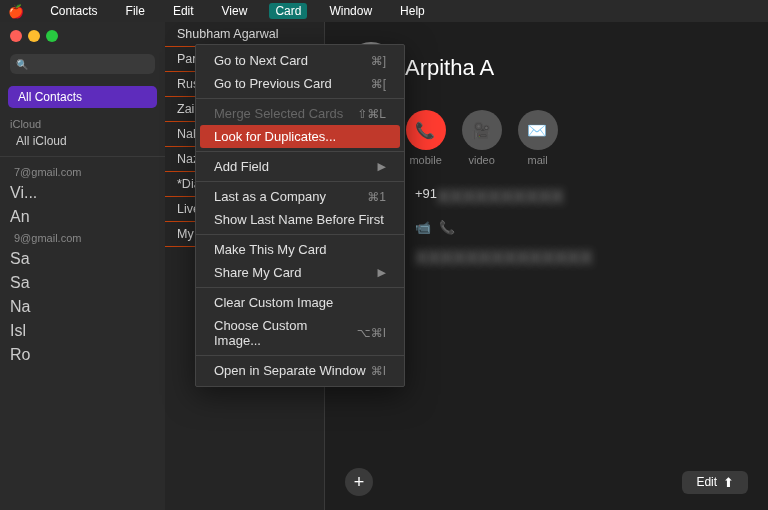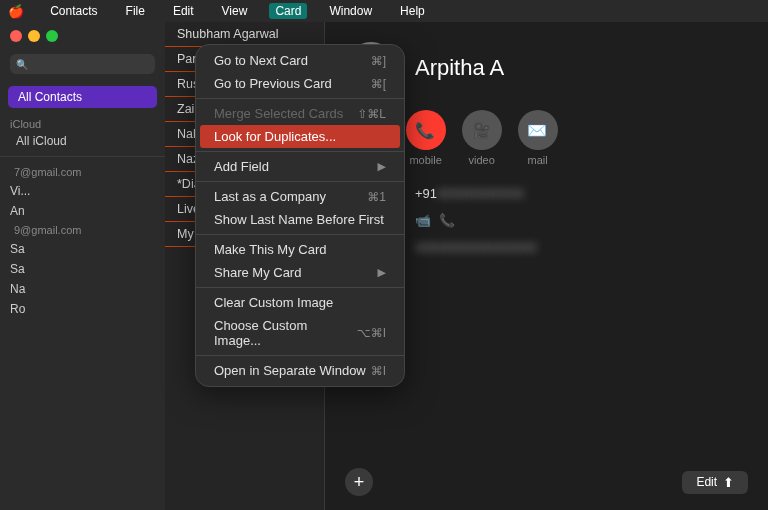--- a/index.html
+++ b/index.html
@@ -98,21 +98,21 @@
       color: #ccc;
       padding: 2px 16px;
       cursor: pointer;
     }
     .sidebar-divider {
       height: 1px;
       background: #3a3a3a;
       margin: 6px 0;
     }
     .contact-list-item {
-      font-size: 12px;
+      font-size: 16px;
       color: #ccc;
       padding: 3px 10px;
       cursor: pointer;
       white-space: nowrap;
       overflow: hidden;
       text-overflow: ellipsis;
     }
     .contact-list-item.email {
       color: #888;
       font-size: 11px;
@@ -143,21 +143,21 @@
       background: #1e1e1e;
       height: 100%;
       display: flex;
       flex-direction: column;
       padding: 20px;
       position: relative;
     }
     .contact-header {
       display: flex;
       align-items: center;
-      gap: 18px;
+      gap: 8px;
       margin-bottom: 16px;
     }
     .avatar {
       width: 52px;
       height: 52px;
       border-radius: 50%;
       background: #888;
       display: flex;
       align-items: center;
       justify-content: center;
@@ -213,21 +213,21 @@
       padding-right: 12px;
       padding-top: 1px;
     }
     .detail-field-value {
       color: #ddd;
       font-size: 13px;
     }
     .detail-field-blur {
       color: transparent;
       text-shadow: 0 0 8px #aaa;
-      font-size: 13px;
+      font-size: 19px;
       user-select: none;
     }
     .facetime-icons {
       display: flex;
       gap: 8px;
       align-items: center;
     }
 
     .detail-bottom {
       position: absolute;
@@ -271,21 +271,21 @@
       bottom: 0;
       z-index: 50;
     }
     .dropdown-menu {
       position: absolute;
       top: 0px;
       left: 195px;
       width: 210px;
       background: #2d2d2d;
       border: 1px solid #444;
-      border-radius: 14px;
+      border-radius: 2px;
       padding: 4px 0;
       box-shadow: 0 8px 30px rgba(0,0,0,0.5);
       z-index: 200;
     }
     .menu-item {
       display: flex;
       align-items: center;
       justify-content: space-between;
       padding: 4px 14px;
       font-size: 13px;
@@ -367,20 +367,21 @@
     <div class="sidebar-section-label">iCloud</div>
     <div class="sidebar-sub-item">All iCloud</div>
     <div class="sidebar-divider"></div>
     <div class="contact-list-item email">7@gmail.com</div>
     <div class="contact-list-item">Vi...</div>
     <div class="contact-list-item">An</div>
     <div class="contact-list-item email">9@gmail.com</div>
     <div class="contact-list-item">Sa</div>
     <div class="contact-list-item">Sa</div>
     <div class="contact-list-item">Na</div>
+    <div class="contact-list-item">Isl</div>
     <div class="contact-list-item">Ro</div>
   </div>
 
   <div class="contact-list-col">
     <div class="contact-list-col-item">Shubham Agarwal</div>
     <div class="contact-list-col-item">Parth Aggarwal</div>
     <div class="contact-list-col-item">Rushil Aggarwal</div>
     <div class="contact-list-col-item">Zaina Ahad</div>
     <div class="contact-list-col-item">Nahid Ahmed</div>
     <div class="contact-list-col-item">Nazeer Ahmed</div>

